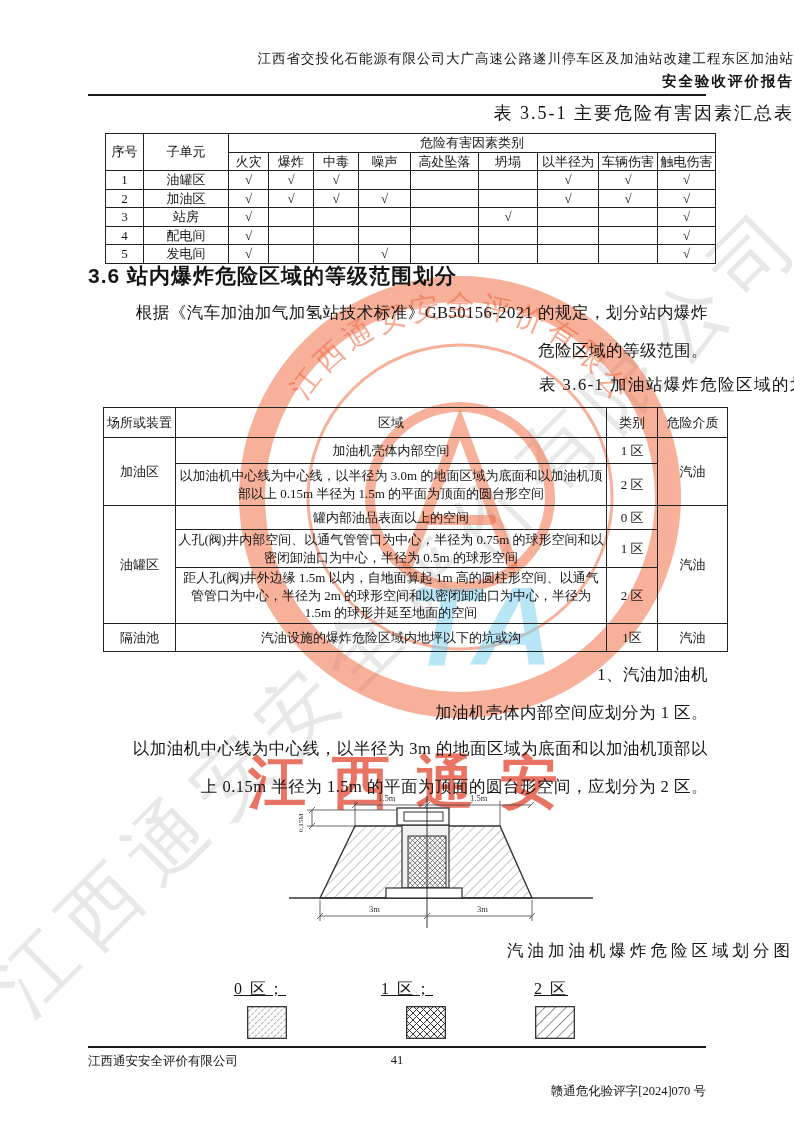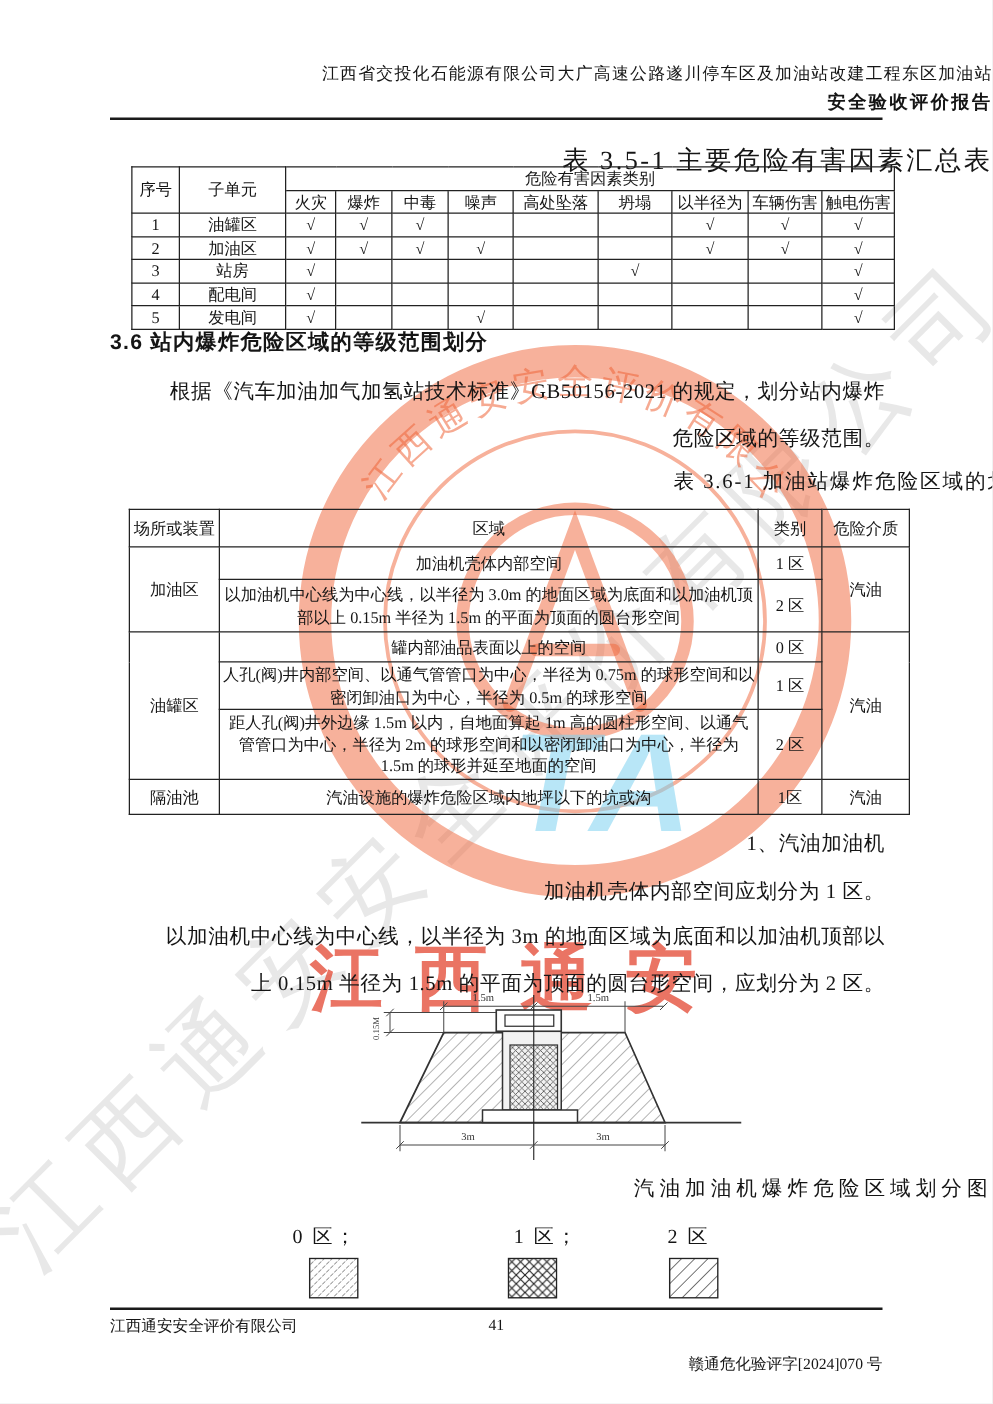--- a/index.html
+++ b/index.html
@@ -17,39 +17,39 @@
            color:rgba(110,110,110,0.16);font-family:"Liberation Serif",serif;}
   .wm-red{left:248px;top:744px;font-size:58px;font-weight:bold;letter-spacing:26px;
           white-space:nowrap;color:rgba(226,62,40,0.72);font-family:"Liberation Serif",serif;}
   .wm-cyan{left:408px;top:562px;font-size:112px;font-weight:bold;font-style:italic;
            color:rgba(125,210,240,0.55);font-family:"Liberation Sans",sans-serif;letter-spacing:4px;}
 
   
   .hdr1{top:50px;font-size:13.5px;letter-spacing:1px;}
   .hdr2{top:72px;font-size:14.5px;letter-spacing:2px;font-weight:bold;}
   .hdr-rule{top:94px;left:88px;width:618px;border-top:2px solid #1a1a1a;}
-  .t1title{top:114px;font-size:21px;letter-spacing:2px;}
-  .h36{top:262px;left:88px;font-size:17px;font-weight:bold;
+  .t1title{top:101px;font-size:18px;letter-spacing:2px;}
+  .h36{top:262px;left:88px;font-size:21px;font-weight:bold;
        font-family:"Liberation Sans","DejaVu Sans",sans-serif;letter-spacing:1px;}
   .bodytext{left:88px;width:620px;font-size:16.5px;line-height:38px;letter-spacing:0.5px;text-align:right;}
   .indent{text-indent:2em;}
   .t2title{top:374px;font-size:16.5px;letter-spacing:1.5px;padding-left:32px;}
   .caption{top:940px;font-size:16.5px;letter-spacing:4px;}
 
   
   table{border-collapse:collapse;table-layout:fixed;font-family:Liberation Serif, serif;}
   td,th{border:1px solid #222;font-weight:normal;text-align:center;vertical-align:middle;
         font-size:13px;line-height:1.35;padding:0 2px;overflow:hidden;}
   .tbl1{top:133px;left:105px;width:610px;}
   .tbl1 td{height:17px;}
   .tbl2{top:407px;left:103px;width:624px;}
   .check{font-size:13px;}
 
   
-  .lg-label{font-size:16px;letter-spacing:2px;}
+  .lg-label{font-size:16px;letter-spacing:2px;text-decoration:underline;}
   .lg-box{width:40px;height:33px;}
 
   
   .footer{top:1046px;left:88px;width:618px;border-top:2px solid #1a1a1a;height:28px;}
   .footer span{position:absolute;top:5px;font-size:12.5px;}
   .f-left{left:0;}
   .f-center{left:50%;transform:translateX(-50%);font-size:11.5px;}
   .f-right{right:0;margin-top:30px;}
 </style>
 </head>
@@ -293,21 +293,21 @@
           <line x1="139" y1="131" x2="145" y2="125"></line>
           <line x1="244" y1="131" x2="250" y2="125"></line>
       </g>
       <text x="84" y="124" font-size="8.5" fill="#333">3m</text>
       <text x="192" y="124" font-size="8.5" fill="#333">3m</text>
     </svg>
 
     <div class="abs ctr caption">汽油加油机爆炸危险区域划分图</div>
 
     <div class="abs lg-label" style="left:234px;top:979px;">0 区；</div>
-    <div class="abs lg-label" style="left:411px;top:979px;">1 区；</div>
+    <div class="abs lg-label" style="left:381px;top:979px;">1 区；</div>
     <div class="abs lg-label" style="left:534px;top:979px;">2 区</div>
 
     <svg class="abs lg-box" style="left:247px;top:1006px;" viewBox="0 0 40 33">
       <defs>
         <pattern id="lg0" width="4.5" height="4.5" patternUnits="userSpaceOnUse" patternTransform="rotate(45)">
           <line x1="0" y1="0" x2="0" y2="4.5" stroke="#333" stroke-width="0.8" stroke-dasharray="3 1.2"></line>
         </pattern>
       </defs>
       <rect x="0.7" y="0.7" width="38.6" height="31.6" fill="url(#lg0)" stroke="#222" stroke-width="1.2"></rect>
     </svg>

